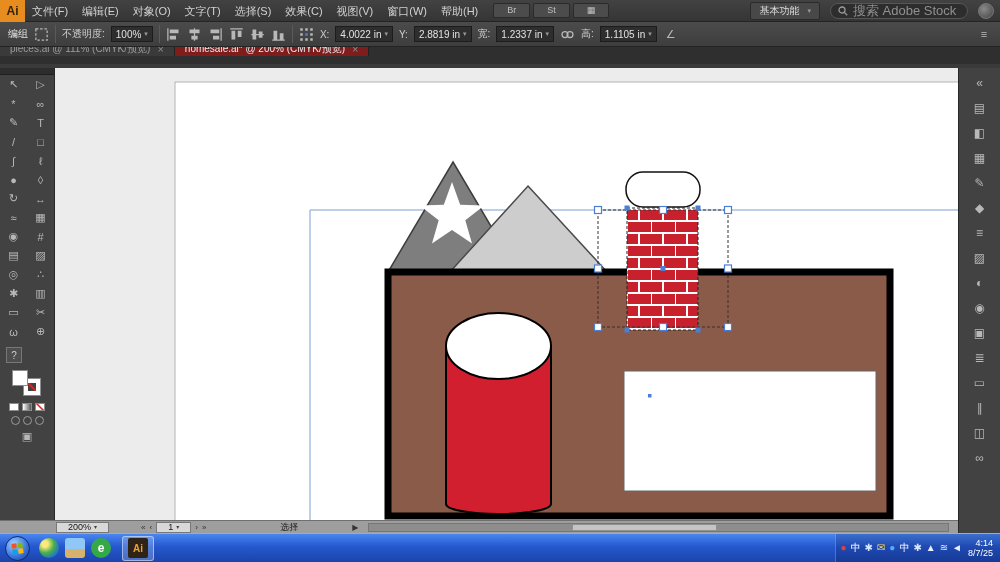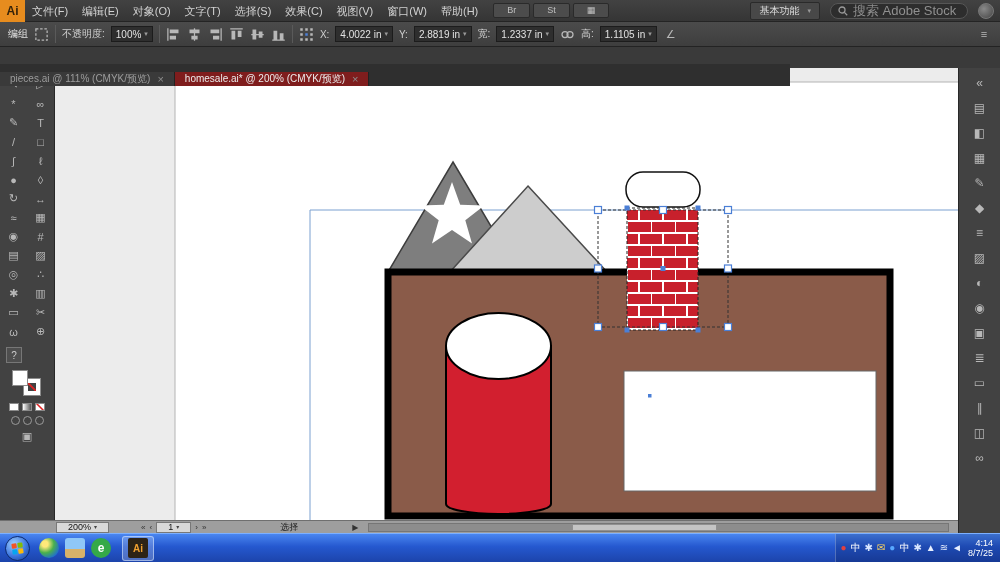--- a/index.html
+++ b/index.html
@@ -22,21 +22,21 @@
   #controlbar{position:absolute;left:0;top:22px;width:1000px;height:24px;background:linear-gradient(#4b4b4b,#3e3e3e);border-bottom:1px solid #232323;display:flex;align-items:center;gap:6px;padding:12px 8px;color:#cfcfcf;font-size:10px;z-index:19}
   .cb-field{display:flex;align-items:center;background:#2e2e2e;border:1px solid #1c1c1c;height:16px;padding:0 4px;color:#e2e2e2;font-size:10px;min-width:52px;white-space:nowrap}
   .cb-field.small{min-width:40px}
   .cb-chev{font-size:7px;color:#999;margin-left:3px}
   .cb-div{width:1px;height:18px;background:#2a2a2a;border-right:1px solid #5a5a5a}
   .alic{width:15px;height:15px;display:inline-block}
   .cb-ic{color:#b8b8b8;font-size:11px;width:16px;text-align:center}
   .cb-right{margin-left:auto;display:flex;gap:6px;align-items:center}
 
   
-  #tabbar{position:absolute;left:0;top:64px;width:790px;height:22px;background:#2f2f2f;display:flex;align-items:flex-end;z-index:18}
+  #tabbar{position:absolute;left:0;top:42px;width:1000px;height:22px;background:#2f2f2f;display:flex;align-items:flex-start;z-index:18}
   .tab{display:flex;align-items:center;gap:7px;padding:0 10px;font-size:10px;border-right:1px solid #222;background:#3a3a3a;color:#9c9c9c;white-space:nowrap}
   .tab.active{background:#7f1d1d;color:#ececec}
   .tab-close{font-size:11px;color:#8d8d8d}
 
   
   #toolbar{position:absolute;left:0;top:68px;width:55px;height:452px;background:#424242;border-right:1px solid #282828;z-index:10}
   .tb-head{height:7px;background:#2d2d2d;border-bottom:1px solid #1f1f1f}
   .tool-grid{display:grid;grid-template-columns:1fr 1fr}
   .tool{height:19px;display:flex;align-items:center;justify-content:center;color:#b8b8b8;font-size:11px}
   .tb-extra{display:flex;flex-direction:column;align-items:center;gap:5px;padding-top:6px}

